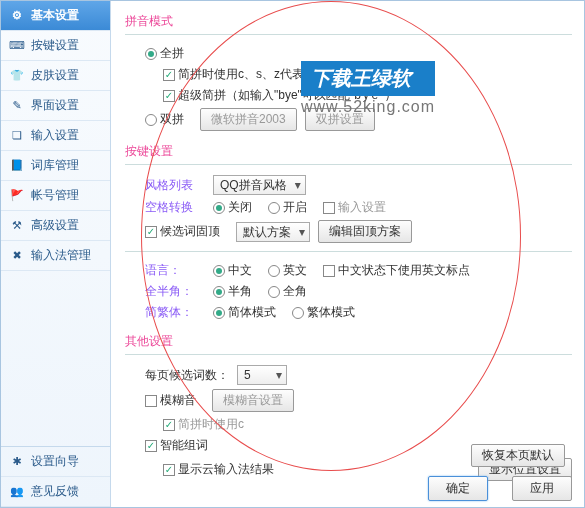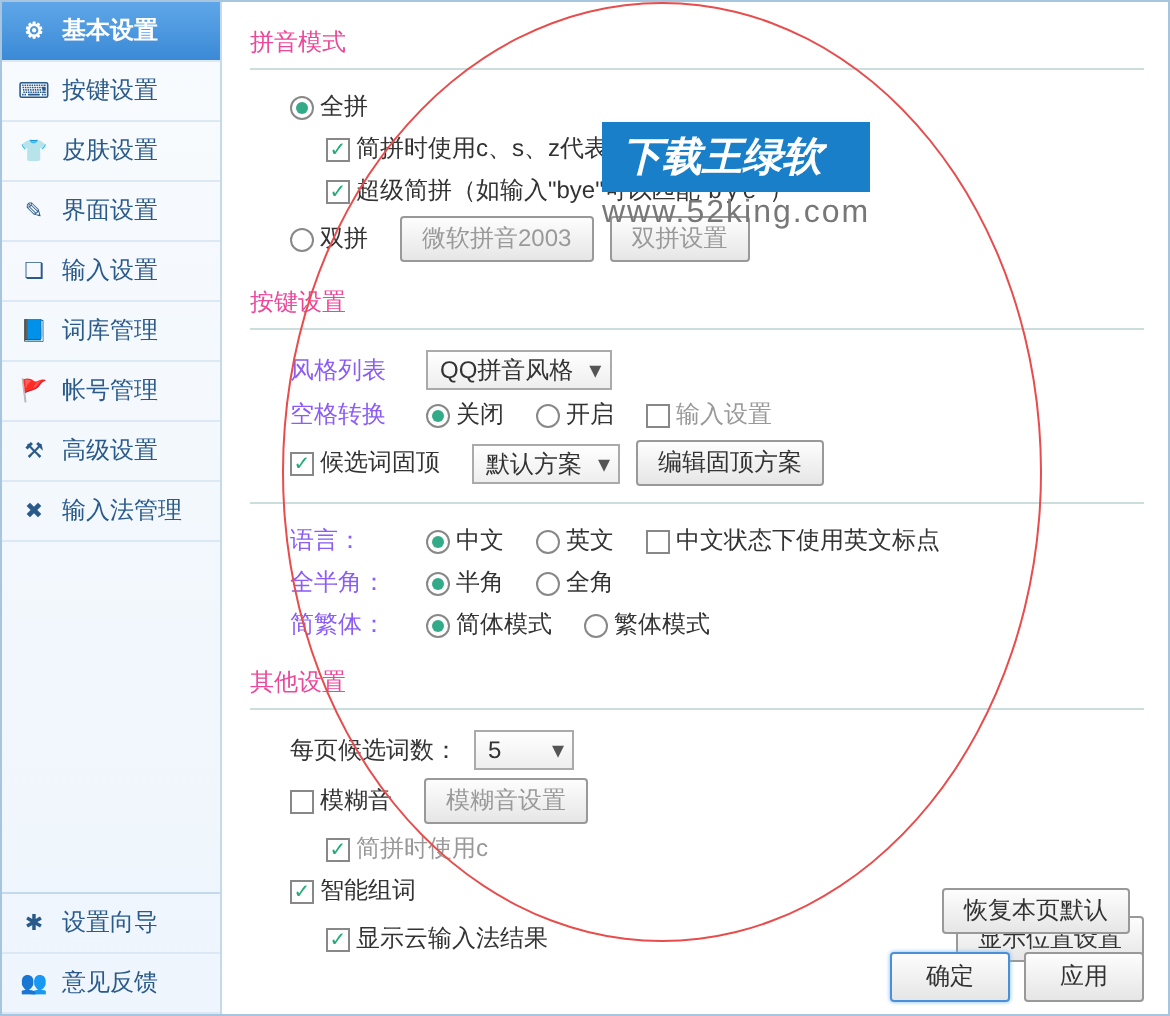--- a/index.html
+++ b/index.html
@@ -24,21 +24,21 @@
 .radio-dot { width: 12px; height: 12px; border: 1px solid #888; border-radius: 50%; display: inline-flex; align-items: center; justify-content: center; background: #fff; }
 .radio-dot.on::after { content: ""; width: 6px; height: 6px; background: #3a8; border-radius: 50%; }
 .check-box { width: 12px; height: 12px; border: 1px solid #888; background: #fff; display: inline-flex; align-items: center; justify-content: center; font-size: 10px; color: #2a7; }
 .check-box.on::after { content: "✓"; }
 .select { border: 1px solid #aaa; background: linear-gradient(#fff,#eee); padding: 1px 18px 1px 6px; position: relative; min-width: 70px; display: inline-block; height: 20px; line-height: 16px; }
 .select::after { content: "▾"; position: absolute; right: 4px; top: 1px; color: #555; }
 .btn { border: 1px solid #999; background: linear-gradient(#fdfdfd,#e6e6e6); padding: 2px 10px; cursor: pointer; border-radius: 2px; }
 .btn.primary { border-color: #4a90d9; box-shadow: 0 0 2px #7ab8f0; }
 .faded { color: #999; }
 .indent { margin-left: 18px; }
-.footer { position: absolute; bottom: 6px; right: 12px; display: flex; gap: 7px; align-items: center; }
+.footer { position: absolute; bottom: 6px; right: 12px; display: flex; gap: 24px; align-items: center; }
 .footer .btn { min-width: 60px; text-align: center; padding: 3px 14px; }
 .restore { position: absolute; bottom: 40px; right: 19px; }
 </style>
 </head>
 <body>
 
 <div class="container">
   <div class="sidebar">
     <div class="sidebar-top">
       <div class="sidebar-item active">

